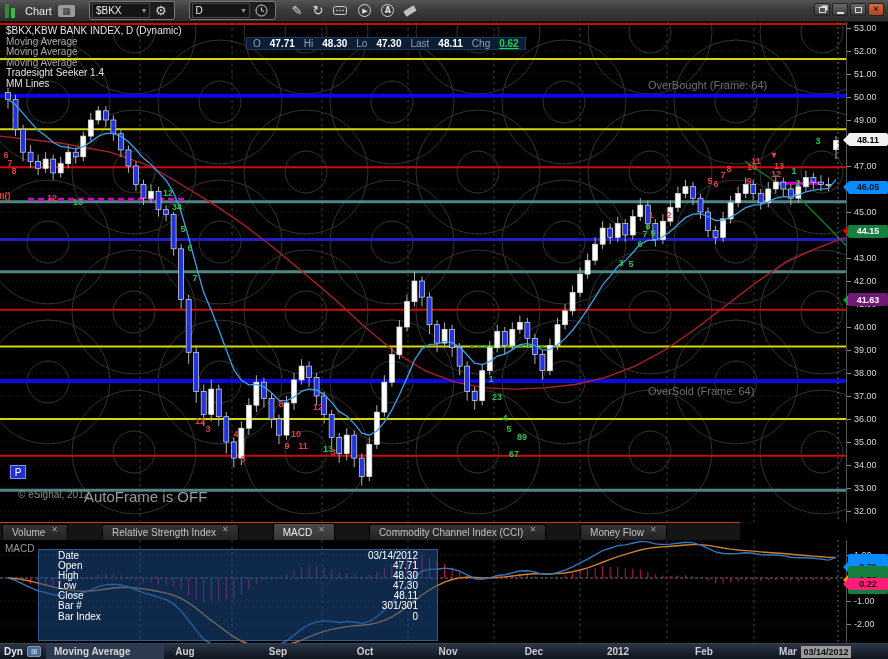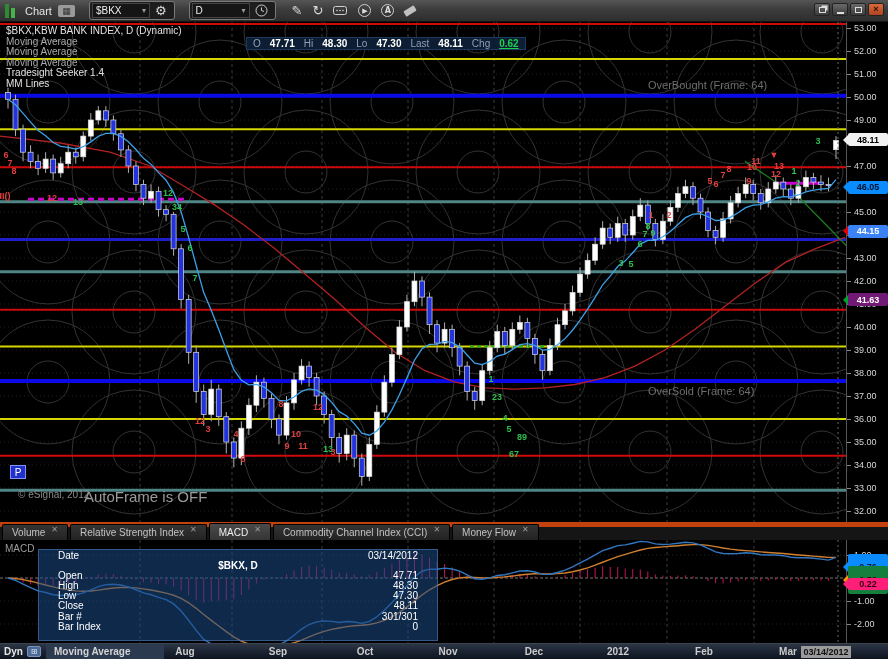--- a/index.html
+++ b/index.html
@@ -54,22 +54,22 @@
   .quote-bar{left:246px;top:37px;height:13px;background:#0d1d33;border:1px solid #1c3least;
     display:flex;align-items:center;padding:0 6px;gap:9px;border:1px solid #1c3a5e;}
   .quote-bar .lb{color:#8fa2b8;}
   .quote-bar .vl{color:#fff;font-weight:bold;}
   .quote-bar .chg{color:#19d24b;font-weight:bold;text-decoration:underline;}
   .pbtn{left:10px;top:465px;width:16px;height:14px;background:#2030c8;border:1px solid #8090ff;
     color:#fff;display:flex;align-items:center;justify-content:center;font-size:10px;}
   .copyright{left:18px;top:489px;color:#8a8a8a;}
   .autoframe{left:84px;top:488px;color:#9a9a9a;font-size:15px;}
   
-  .tabs{left:0;top:522px;width:888px;height:18px;background:#151515;border-top:5px solid #c2410c;
-    display:flex;align-items:flex-end;}
+  .tabs{left:0;top:522px;width:740px;height:18px;background:#151515;border-top:1px solid #c2410c;
+    display:flex;align-items:flex-end;gap:32px;}
   .tab{height:16px;background:linear-gradient(#343434,#232323);border:1px solid #000;
     border-bottom:none;color:#c2c2c2;display:flex;align-items:center;padding:0 9px;margin-left:2px;
     border-radius:2px 2px 0 0;}
   .tab .x{font-size:8px;color:#9a9a9a;margin-left:6px;position:relative;top:-3px;}
   .tab.active{background:linear-gradient(#4a4a4a,#353535);color:#f0f0f0;height:17px;}
   
   .macd-pane{left:0;top:540px;width:846px;height:103px;background:#000;}
   .macd-axis{left:846px;top:540px;width:42px;height:103px;background:#000;border-left:1px solid #555;
     color:#d6d6d6;font-size:9px;}
   .macd-label{left:5px;top:543px;color:#9b9b9b;}
@@ -590,21 +590,21 @@
       <span class="tick-mark" style="top:75px"></span>
       <span class="tick-label" style="top:70px">50.00</span>
       <span class="tick-mark" style="top:52px"></span>
       <span class="tick-label" style="top:47px">51.00</span>
       <span class="tick-mark" style="top:29px"></span>
       <span class="tick-label" style="top:24px">52.00</span>
       <span class="tick-mark" style="top:6px"></span>
       <span class="tick-label" style="top:1px">53.00</span>
       <span class="price-tag" style="top:111.47000000000001px;background:#f2f2f2;color:#000000"><i style="position:absolute;left:-5px;border:5px solid transparent;border-left-width:0;border-right-color:#f2f2f2"></i>48.11</span>
       <span class="price-tag" style="top:158.85000000000008px;background:#0a8cff;color:#00122a"><i style="position:absolute;left:-5px;border:5px solid transparent;border-left-width:0;border-right-color:#0a8cff"></i>46.05</span>
-      <span class="price-tag" style="top:202.55000000000004px;background:#3b82f6;color:#ffffff"><i style="position:absolute;left:-5px;border:5px solid transparent;border-left-width:0;border-right-color:#e80000"></i>44.15</span>
+      <span class="price-tag" style="top:202.55000000000004px;background:#15803d;color:#ffffff"><i style="position:absolute;left:-5px;border:5px solid transparent;border-left-width:0;border-right-color:#e80000"></i>44.15</span>
       <span class="price-tag" style="top:271px;background:#701a75;color:#ffffff"><i style="position:absolute;left:-5px;border:5px solid transparent;border-left-width:0;border-right-color:#00a32e"></i>41.63</span>
     </div>
 
   <div class="abs hdr">
     <div class="t">$BKX,KBW BANK INDEX, D (Dynamic)</div>
     <div>Moving Average</div>
     <div>Moving Average</div>
     <div>Moving Average</div>
     <div class="t">Tradesight Seeker 1.4</div>
     <div class="t">MM Lines</div>
@@ -793,21 +793,20 @@
       <span class="price-tag" style="top:26px;height:28px;background:#15803d;color:#2a1500"><i style="position:absolute;left:-5px;border:5px solid transparent;border-left-width:0;border-right-color:#ff9000"></i>0.53</span>
       <span class="price-tag" style="top:38px;height:12px;background:#ff1e78;color:#33000f"><i style="position:absolute;left:-5px;border:5px solid transparent;border-left-width:0;border-right-color:#ff1e78"></i>0.22</span>
     </div>
   <div class="abs macd-label">MACD</div>
 
   <div class="abs dwin">
     <div class="row">
         <span>Date</span>
         <span>03/14/2012</span>
       </div>
-    <div class="sym">$BKX, D</div>
     <div class="row">
         <span>Open</span>
         <span>47.71</span>
       </div>
     <div class="row">
         <span>High</span>
         <span>48.30</span>
       </div>
     <div class="row">
         <span>Low</span>

